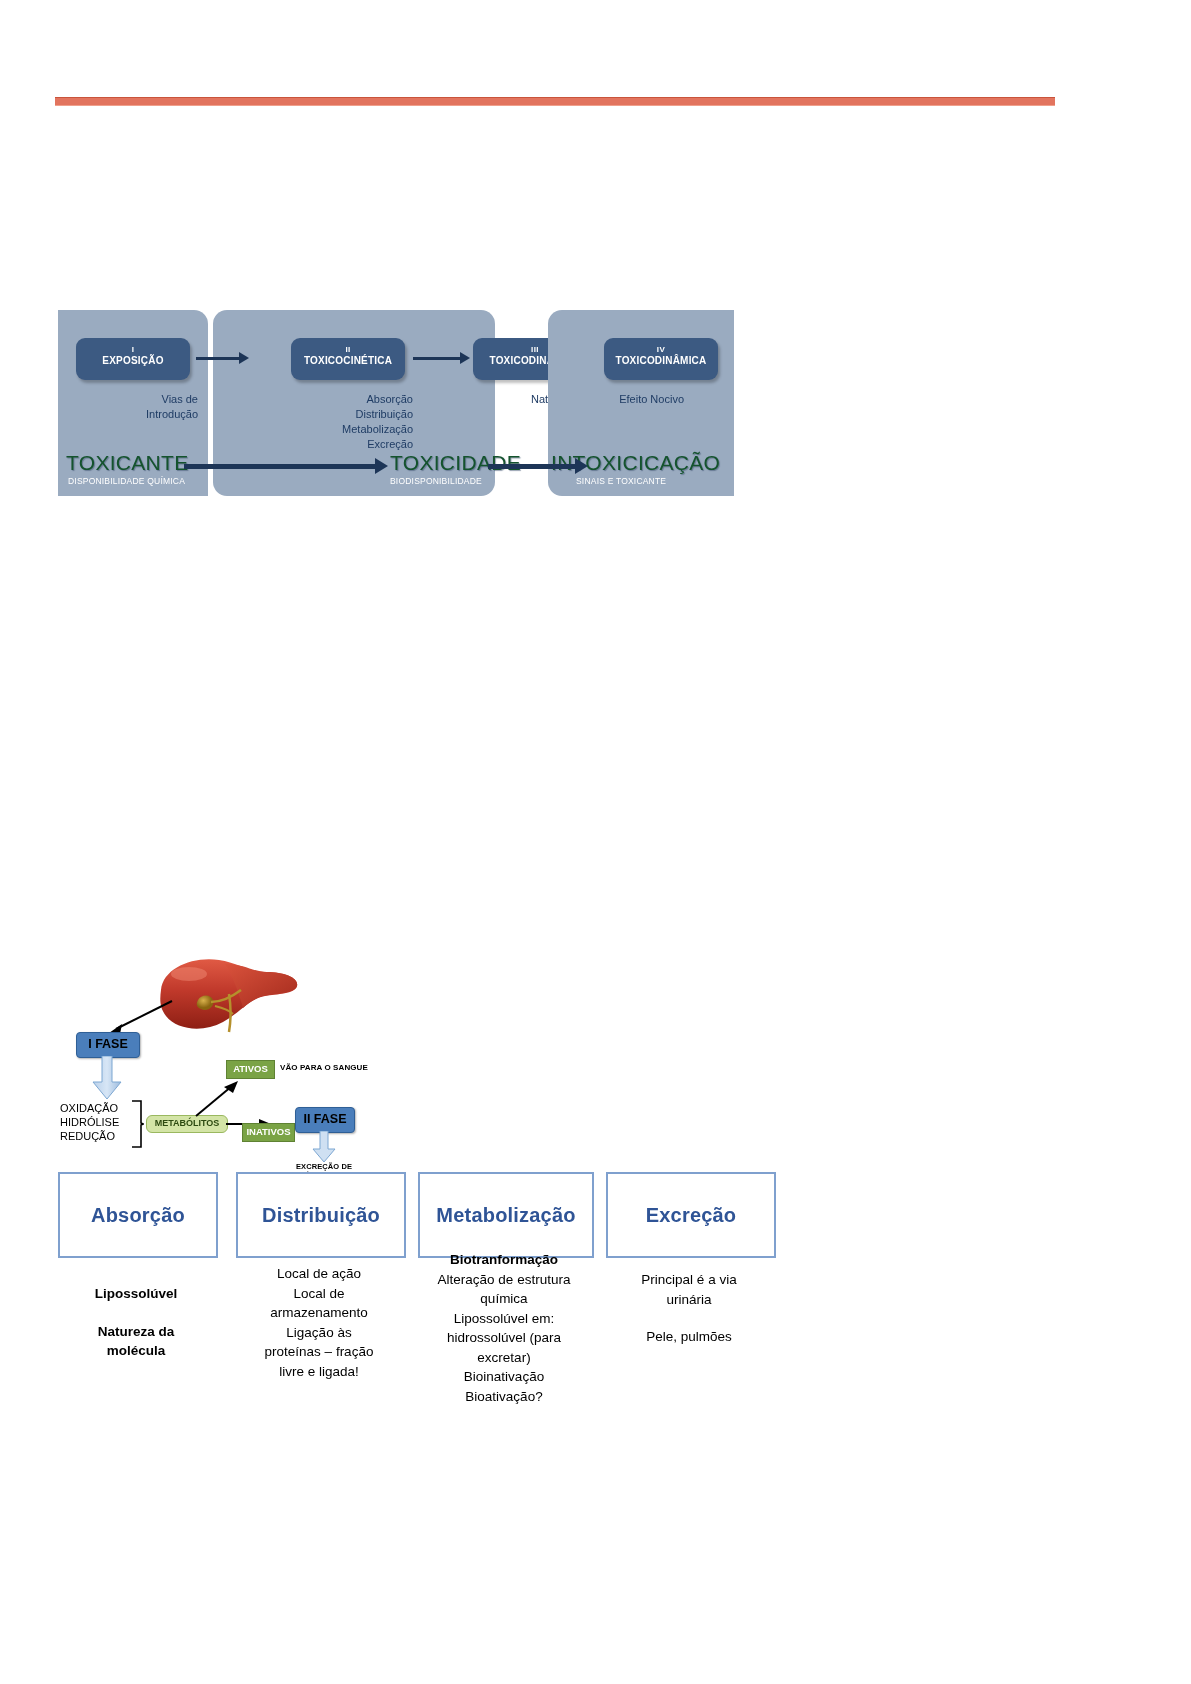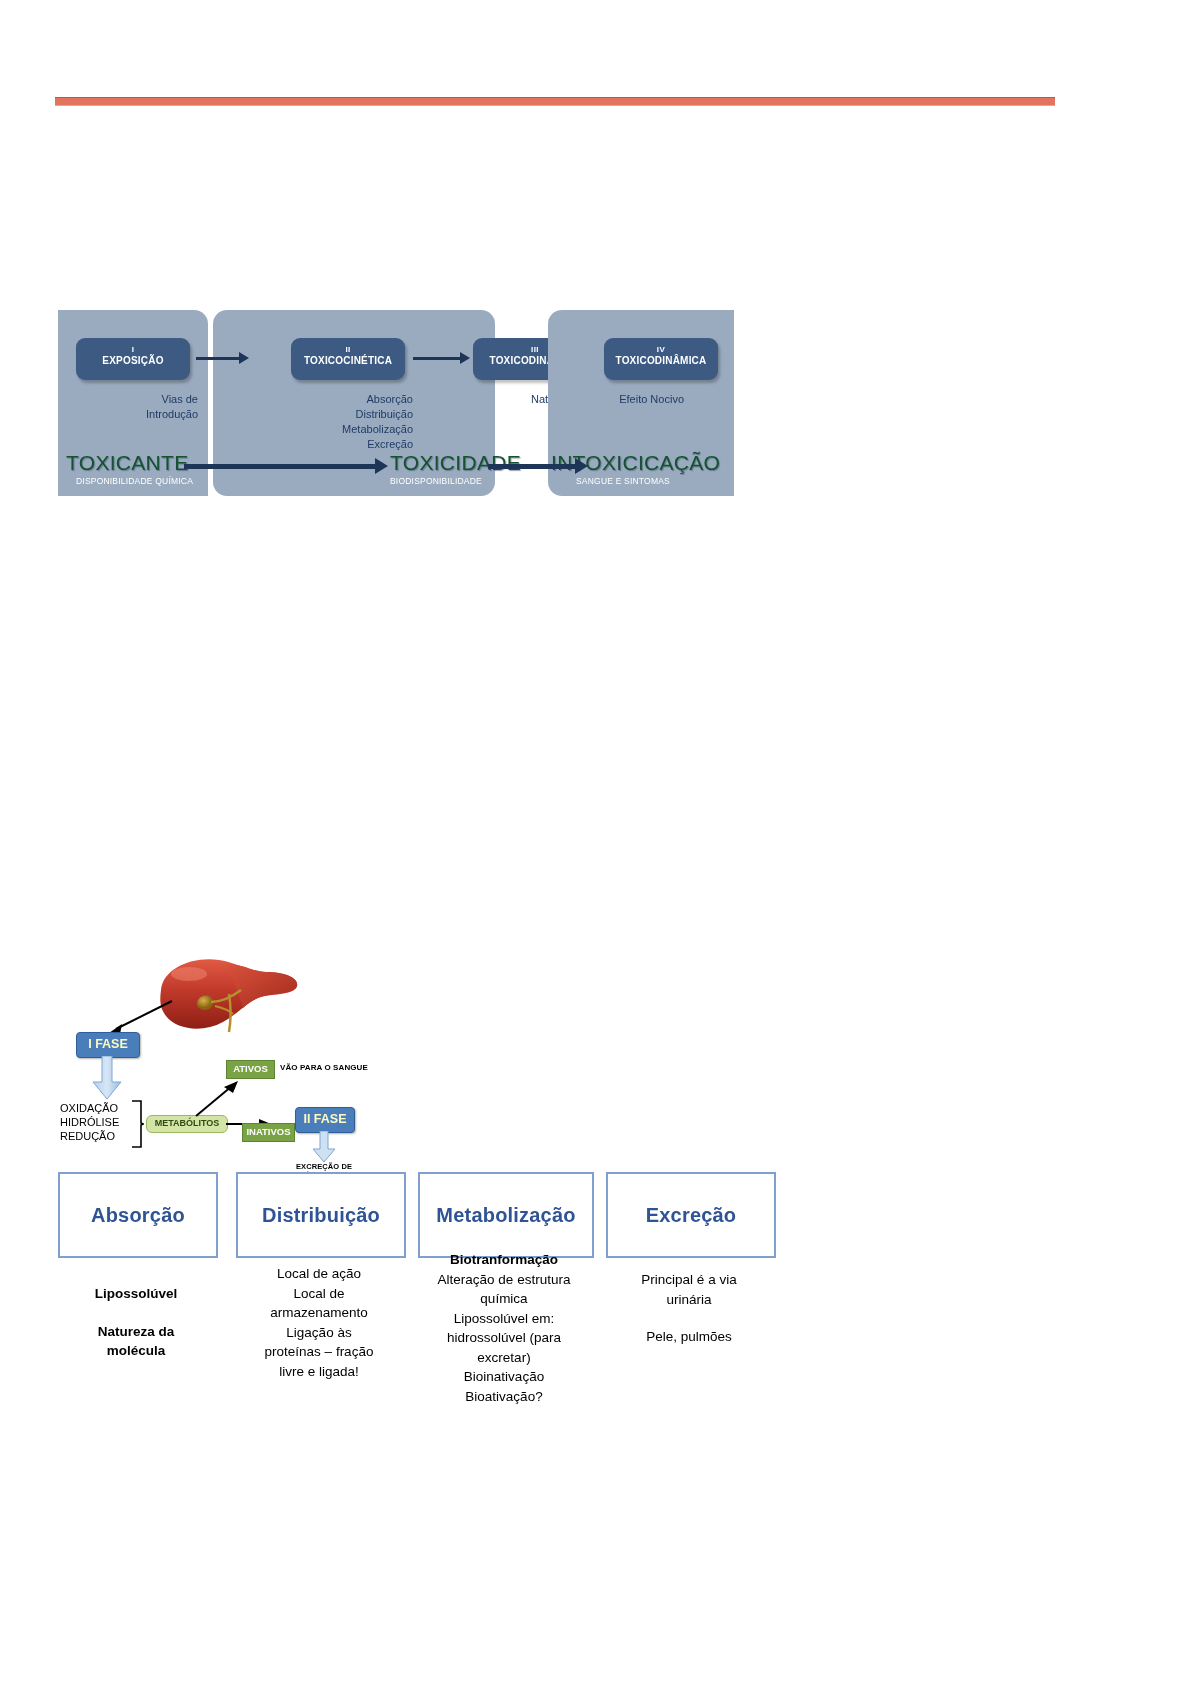--- a/index.html
+++ b/index.html
@@ -111,21 +111,21 @@
     width: 360px;
     height: 215px;
   }
   .liver { position: absolute; left: 95px; top: 0px; width: 150px; height: 100px; }
 
   .badge-blue {
     position: absolute;
     background: #4a7ebb;
     border: 1px solid #2f5f96;
     border-radius: 4px;
-    color: #fef9c3;
+    color: #000000;
     font-weight: bold;
     font-size: 12.5px;
     text-align: center;
     line-height: 22px;
     box-shadow: 1px 1px 2px rgba(0,0,0,.3);
   }
   .badge-green {
     position: absolute;
     background: #7aa345;
     border: 1px solid #5f8233;
@@ -204,21 +204,21 @@
   <div class="panel p1">
     <div class="chip chip1">
       <span class="rn">I</span>
       <span class="nm">EXPOSIÇÃO</span>
     </div>
     <div class="sub" style="left:10px; top:82px; width:130px;">
       <div>Vias de</div>
       <div>Introdução</div>
     </div>
     <div class="big" style="left:8px; top:141px;">TOXICANTE</div>
-    <div class="small" style="left:18px; top:166px;">DISPONIBILIDADE QUÍMICA</div>
+    <div class="small" style="left:10px; top:166px;">DISPONIBILIDADE QUÍMICA</div>
   </div>
 
   <div class="panel p2">
     <div class="chip chip2">
       <span class="rn">II</span>
       <span class="nm">TOXICOCINÉTICA</span>
     </div>
     <div class="sub" style="left:70px; top:82px; width:130px;">
       <div>Absorção</div>
       <div>Distribuição</div>
@@ -241,21 +241,21 @@
 
   <div class="panel p3">
     <div class="chip chip4">
       <span class="rn">IV</span>
       <span class="nm">TOXICODINÂMICA</span>
     </div>
     <div class="sub" style="left:10px; top:82px; width:126px;">
       <div>Efeito Nocivo</div>
     </div>
     <div class="big" style="left:3px; top:141px;">INTOXICICAÇÃO</div>
-    <div class="small" style="left:28px; top:166px;">SANGUE E SINTOMAS</div>
+    <div class="small" style="left:28px; top:166px;">SINAIS E TOXICANTE</div>
   </div>
 
   <div class="arrow-h" style="left:138px; top:47px; width:44px;"></div>
 
   <div class="arrow-h arrow-thick" style="left:126px; top:154px; width:192px;"></div>
   <div class="arrow-h arrow-thick" style="left:430px; top:154px; width:88px;"></div>
 </div>
 
 <div class="fig2">
 

